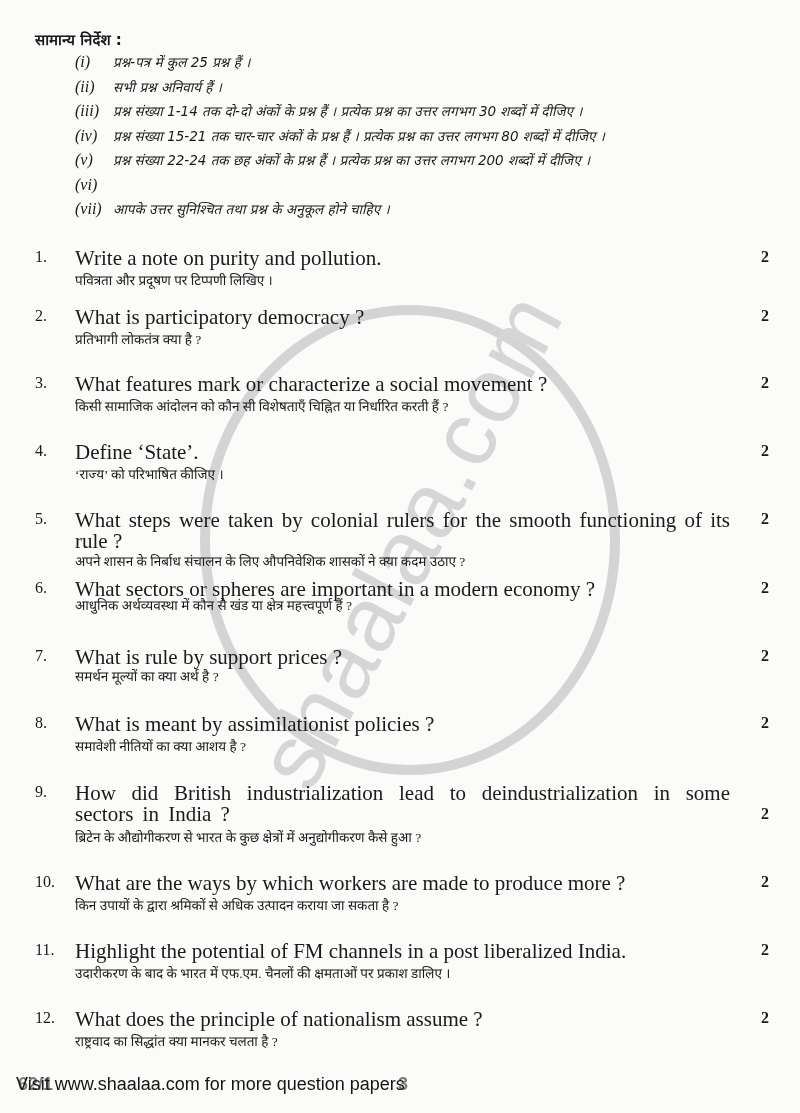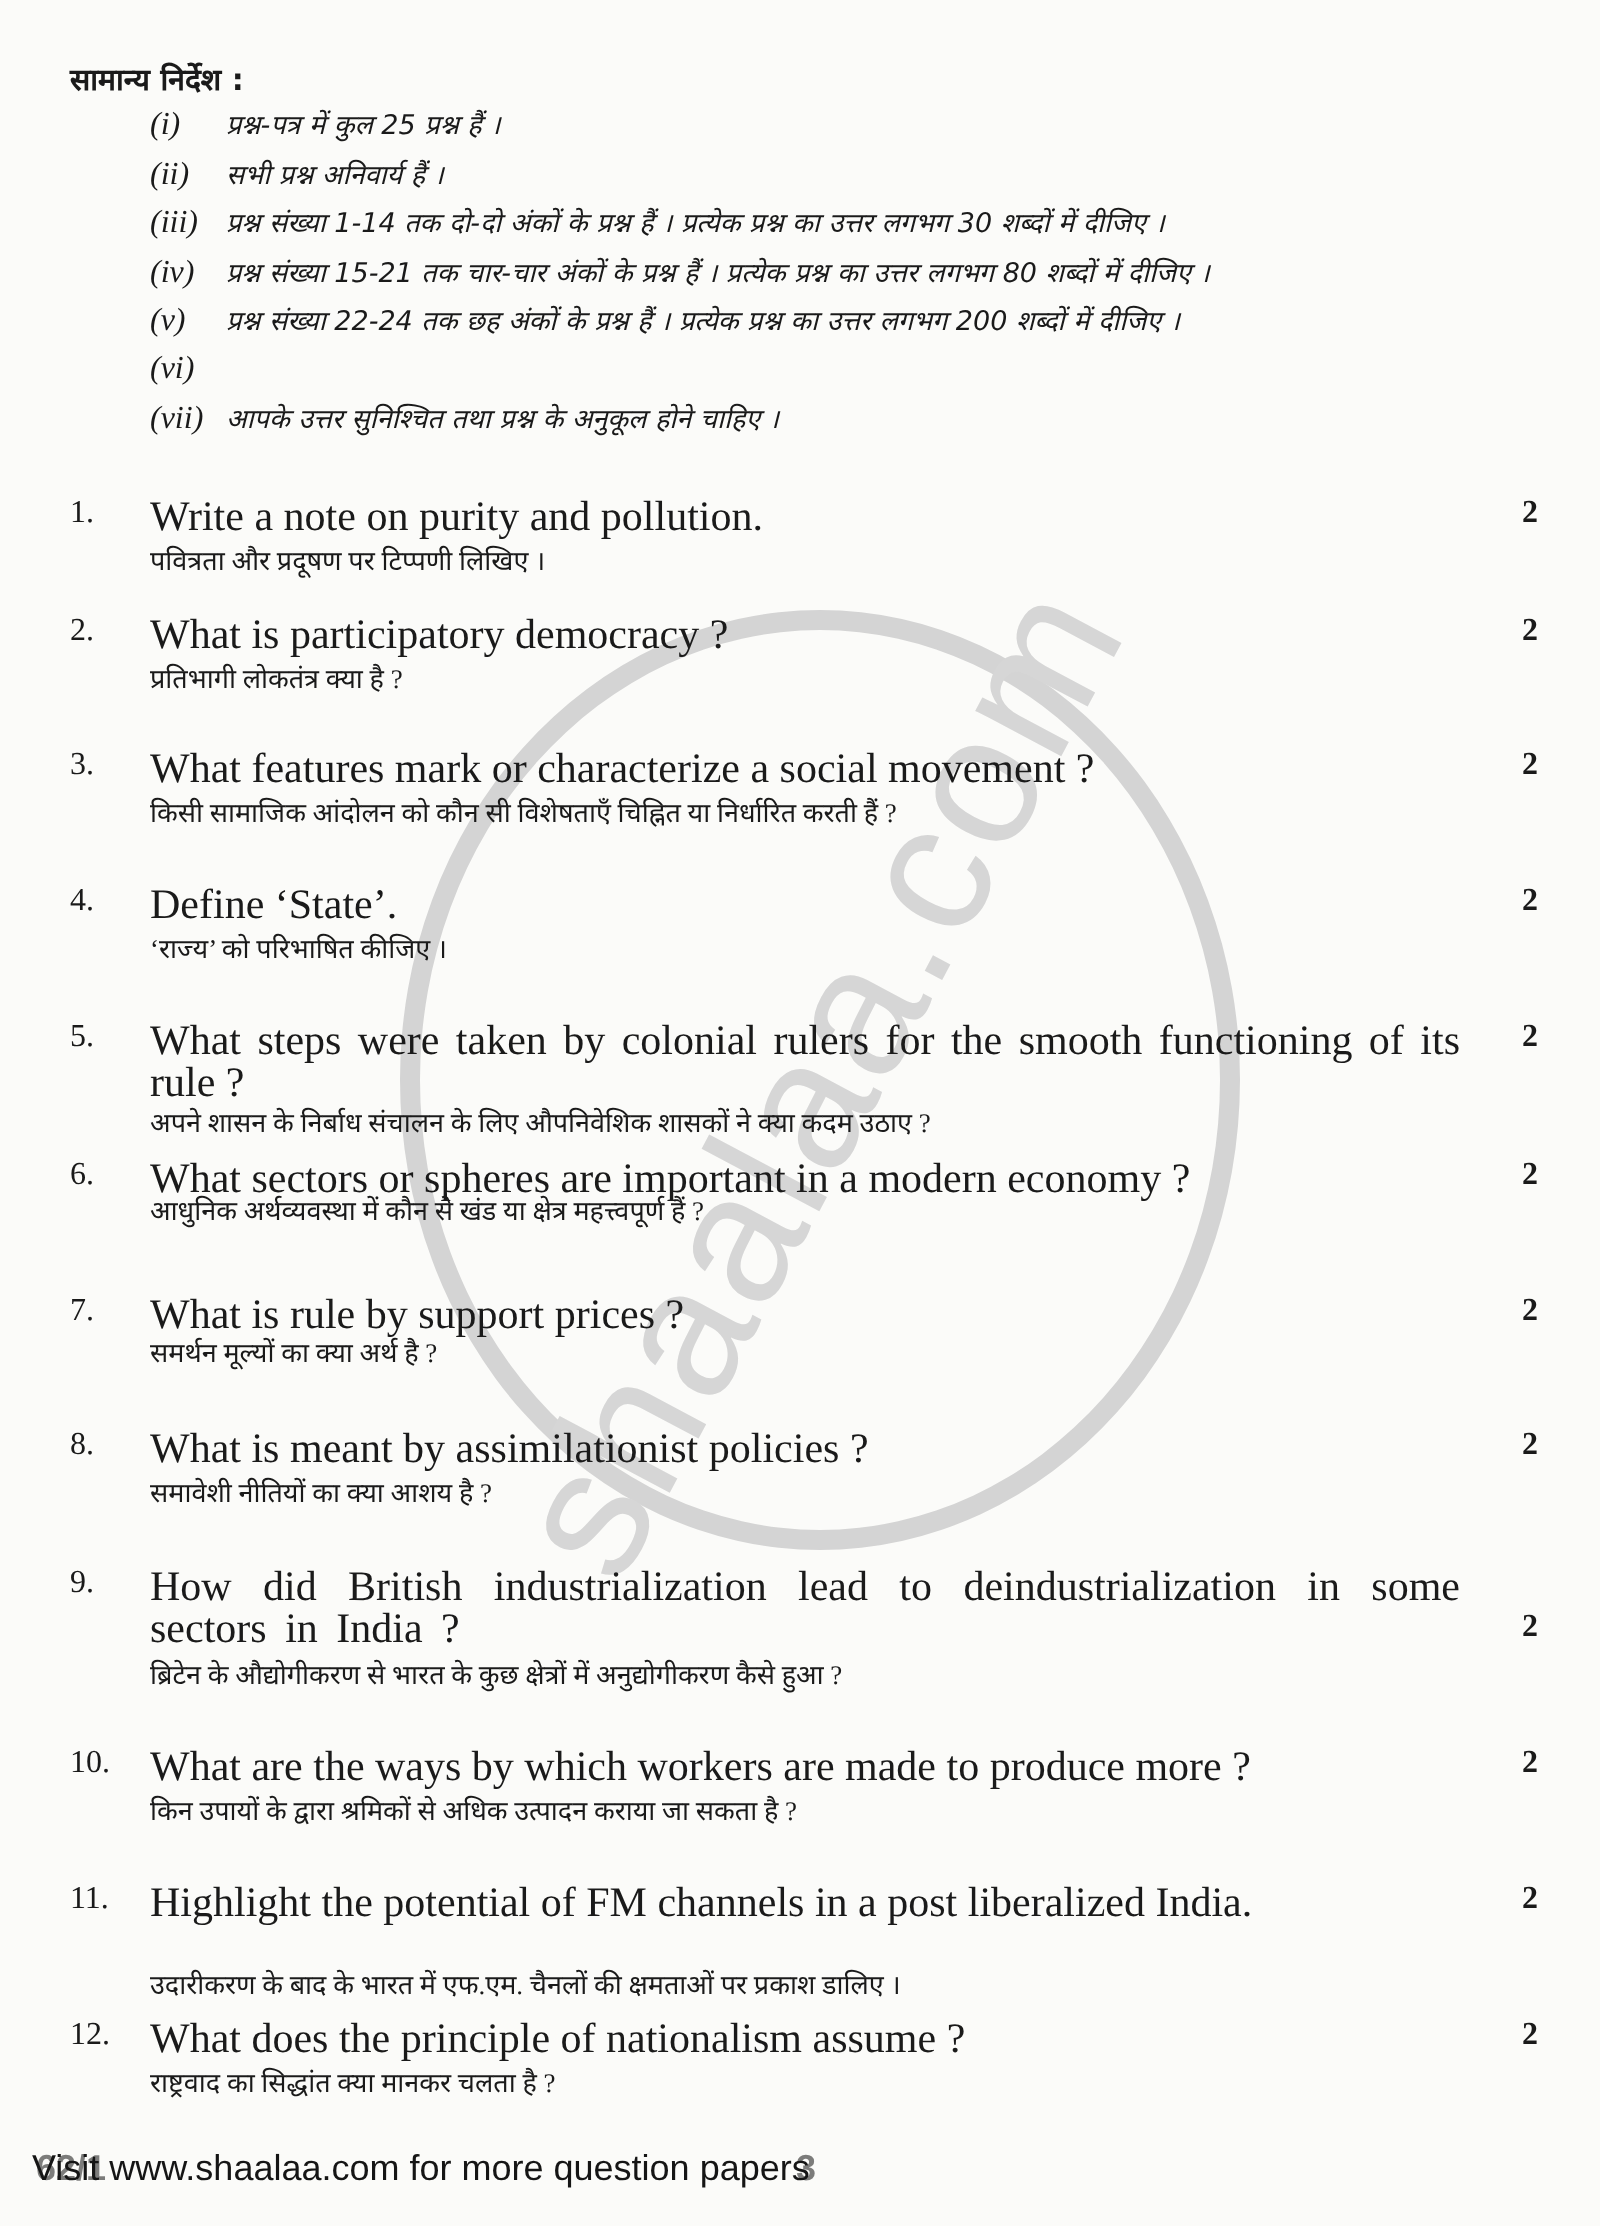--- a/index.html
+++ b/index.html
@@ -232,21 +232,21 @@
   <div class="q" style="top:873px;">
     <span class="q-num">10.</span>
     <div class="q-en">What are the ways by which workers are made to produce more ?</div>
     <div class="q-hi" style="top:23px;">किन उपायों के द्वारा श्रमिकों से अधिक उत्पादन कराया जा सकता है ?</div>
     <span class="q-marks" style="top:0;">2</span>
   </div>
 
   <div class="q" style="top:941px;">
     <span class="q-num">11.</span>
     <div class="q-en">Highlight the potential of FM channels in a post liberalized India.</div>
-    <div class="q-hi" style="top:23px;margin-top:19px;">उदारीकरण के बाद के भारत में एफ.एम. चैनलों की क्षमताओं पर प्रकाश डालिए ।</div>
+    <div class="q-hi" style="top:23px;">उदारीकरण के बाद के भारत में एफ.एम. चैनलों की क्षमताओं पर प्रकाश डालिए ।</div>
     <span class="q-marks" style="top:0;">2</span>
   </div>
 
   <div class="q" style="top:1009px;">
     <span class="q-num">12.</span>
     <div class="q-en">What does the principle of nationalism assume ?</div>
     <div class="q-hi" style="top:23px;">राष्ट्रवाद का सिद्धांत क्या मानकर चलता है ?</div>
     <span class="q-marks" style="top:0;">2</span>
   </div>
 

